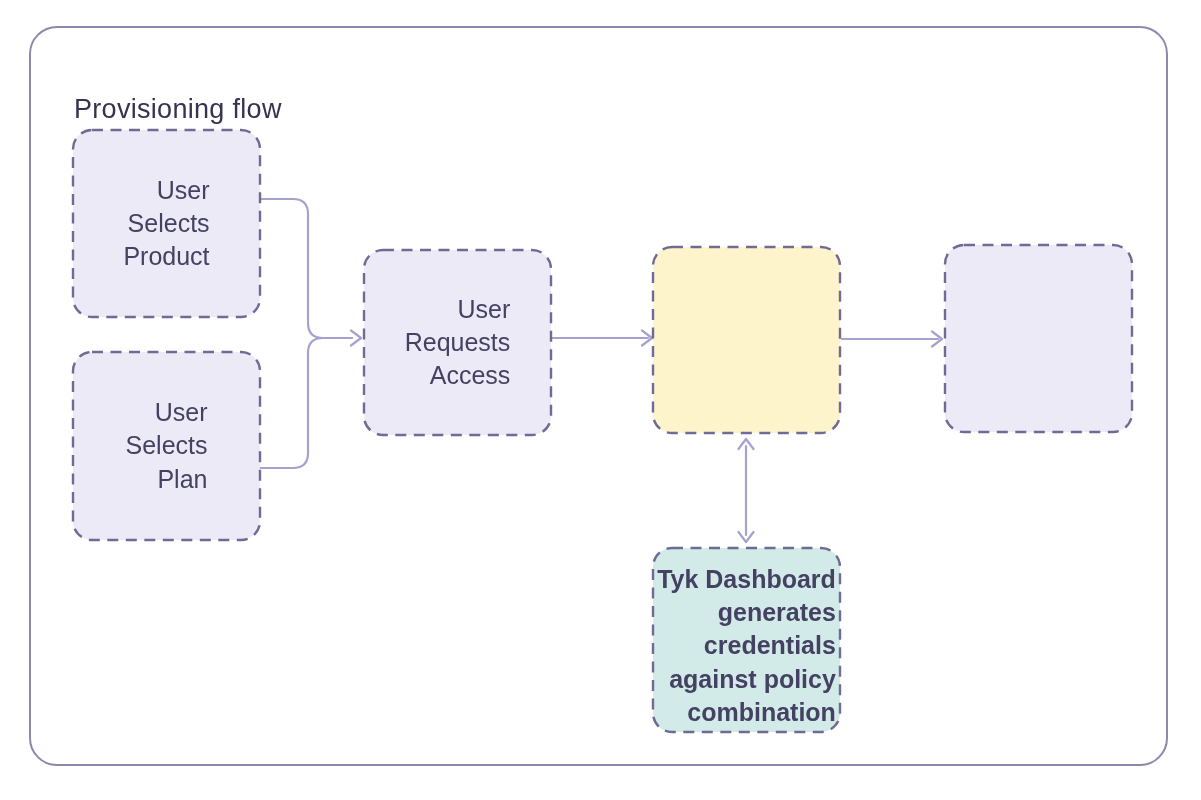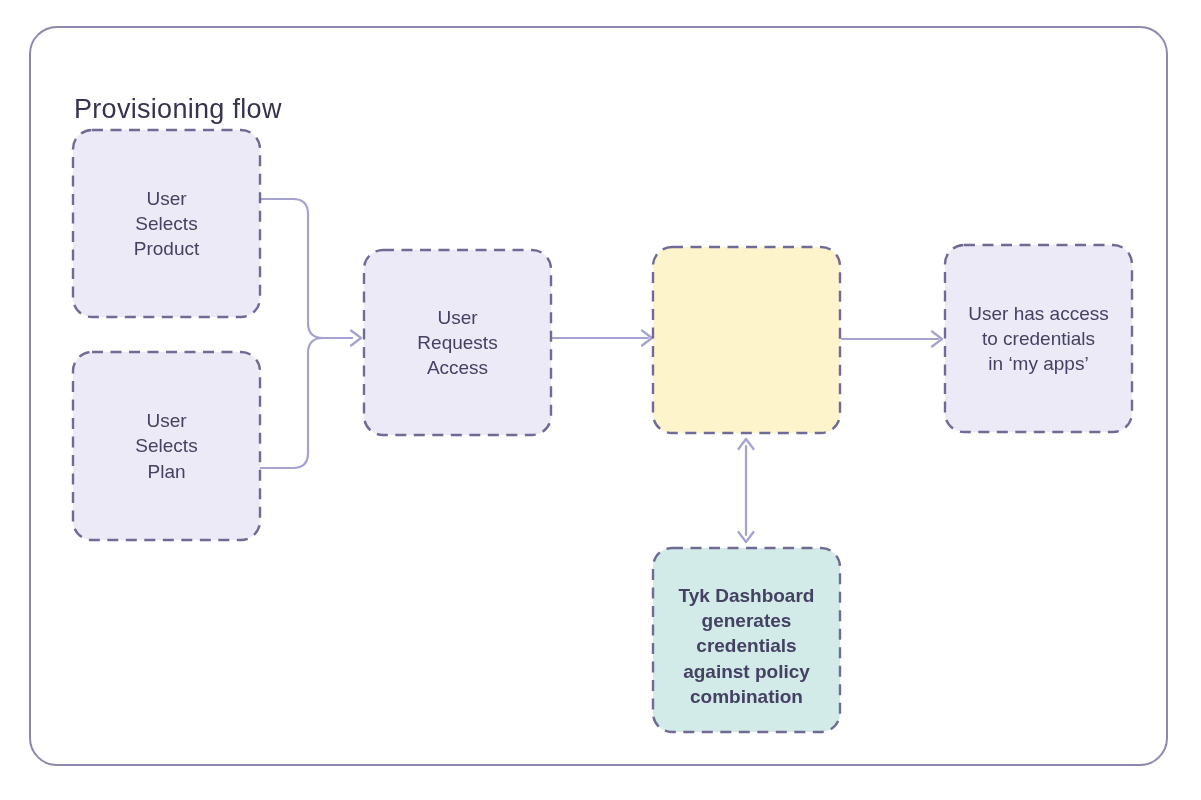--- a/index.html
+++ b/index.html
@@ -62,22 +62,22 @@
   }
   .node-label-box {
     position: absolute;
     display: flex;
     align-items: center;
     justify-content: center;
     pointer-events: none;
   }
   .node-label {
     white-space: pre-line;
-    text-align: center;
-    font-size: 19px;
+    text-align: right;
+    font-size: 25px;
     line-height: 1.33;
     color: #454163;
   }
   
   #lbl-0 { left: 73px;  top: 130px; width: 187px; height: 187px; }
   #lbl-1 { left: 73px;  top: 352px; width: 187px; height: 188px; }
   #lbl-2 { left: 364px; top: 250px; width: 187px; height: 185px; }
   #lbl-3 { left: 653px; top: 247px; width: 187px; height: 186px; }
   #lbl-4 { left: 945px; top: 245px; width: 187px; height: 187px; }
   #lbl-5 { left: 653px; top: 548px; width: 187px; height: 196px; font-weight: bold; }
@@ -130,25 +130,20 @@
   <div class="node-label-box" id="lbl-1">
     <span class="node-label">User
 Selects
 Plan</span>
   </div>
   <div class="node-label-box" id="lbl-2">
     <span class="node-label">User
 Requests
 Access</span>
   </div>
-  <div class="node-label-box" id="lbl-4">
-    <span class="node-label">User has access
-to credentials
-in ‘my apps’</span>
-  </div>
   <div class="node-label-box" id="lbl-5">
     <span class="node-label">Tyk Dashboard
 generates
 credentials
 against policy
 combination</span>
   </div>
 
 </div>
 

